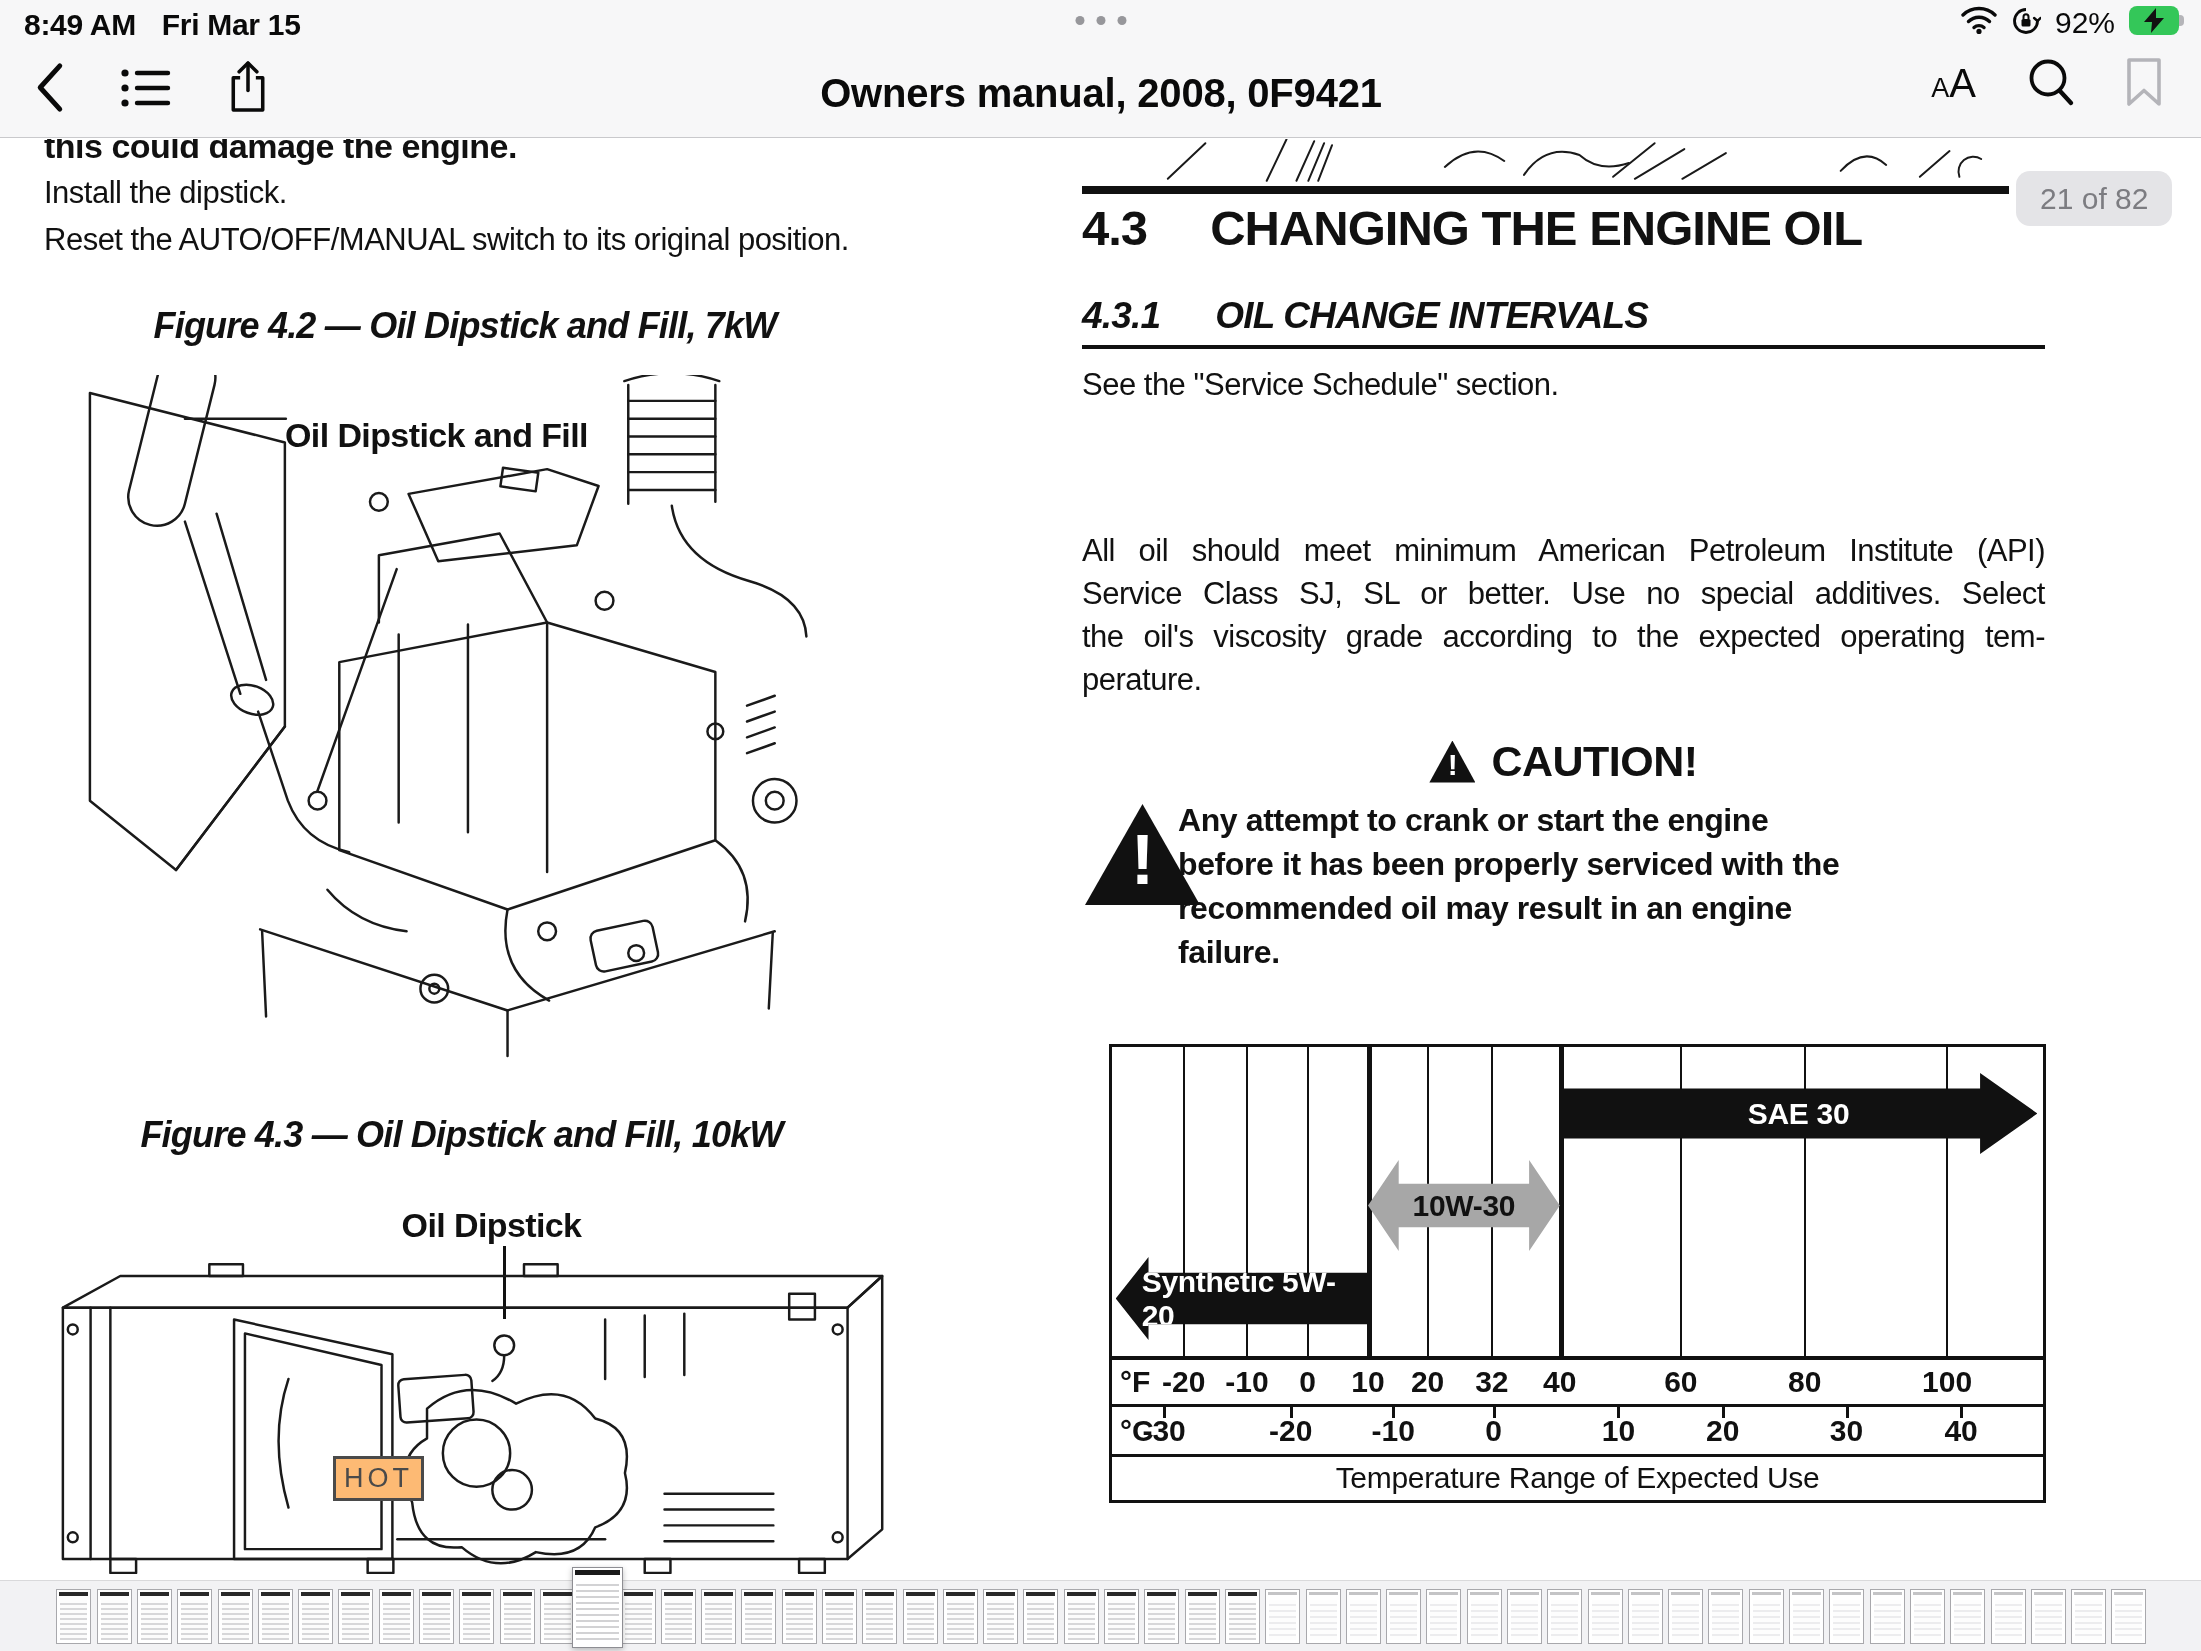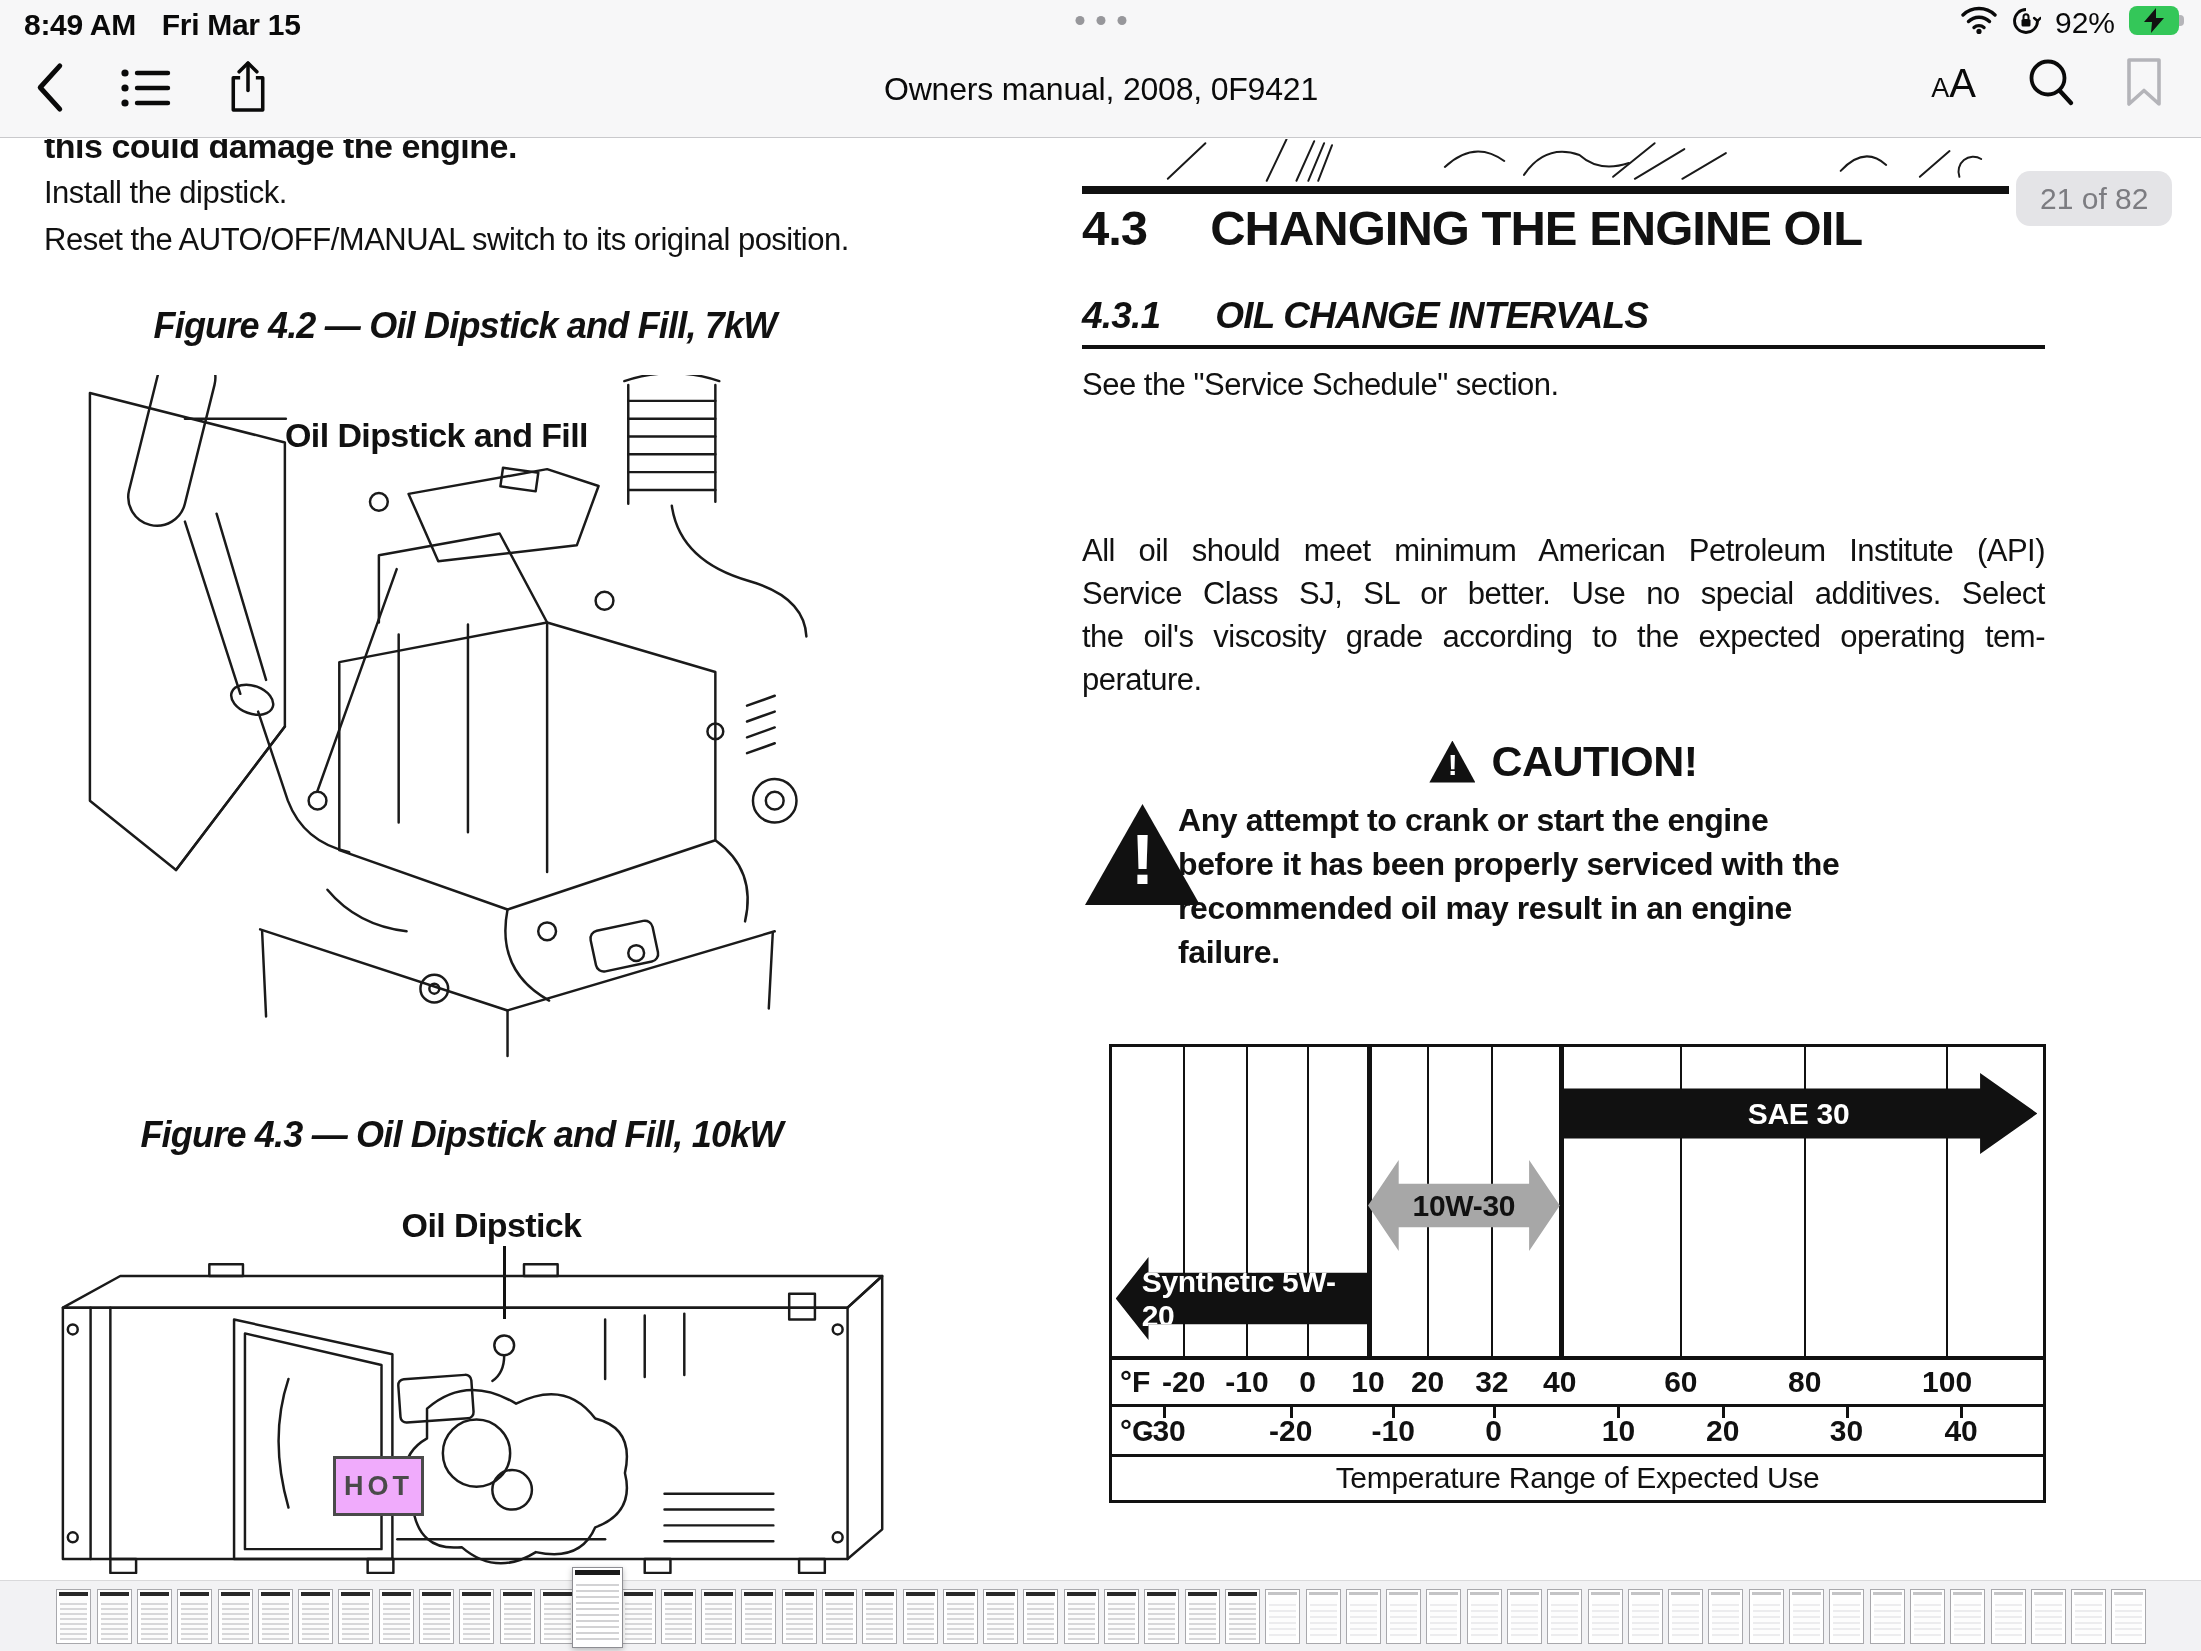--- a/index.html
+++ b/index.html
@@ -19,41 +19,41 @@
   .battpct{ font-size:30px; color:#0a0a0a; }
   .battery{ position:relative; width:57px; height:29px; }
   .battbody{ position:absolute; left:0; top:0; width:50px; height:29px; border-radius:8px;
     background:#34c759; }
   .battnub{ position:absolute; right:2px; top:9px; width:5px; height:11px; border-radius:0 4px 4px 0; background:#b5b5b9; }
 
   .toolbar-left{ position:absolute; left:34px; top:61px; display:flex; align-items:center; gap:57px; }
   .toolbar-right{ position:absolute; right:40px; top:57px; display:flex; align-items:center; gap:51px; }
   .tbtn{ background:none; border:none; cursor:pointer; display:flex; align-items:center; }
   .doctitle{ position:absolute; left:50%; top:71px; transform:translateX(-50%);
-    font-size:32px; font-weight:400; letter-spacing:-0.2px; color:#0a0a0a; white-space:nowrap; }
+    font-size:40px; font-weight:700; letter-spacing:-0.2px; color:#0a0a0a; white-space:nowrap; }
   .aa{ font-weight:500; color:#0a0a0a; display:flex; align-items:baseline; }
   .aa .s{ font-size:27px; } .aa .b{ font-size:40px; }
 
   
   .pdf{ position:absolute; left:0; top:139px; width:2202px; height:1441px; background:#fff; overflow:hidden; }
 
   .clipline{ position:absolute; left:44px; top:-12px; font-size:34px; font-weight:bold; letter-spacing:-0.5px; }
   .body1{ position:absolute; left:44px; top:36px;  font-size:31px; letter-spacing:-0.5px; }
   .body2{ position:absolute; left:44px; top:83px;  font-size:31px; letter-spacing:-0.5px; }
 
   .figcap{ position:absolute; font-size:36px; font-weight:bold; font-style:italic; letter-spacing:-0.8px; text-align:center; }
   .cap42{ left:69px; top:166px; width:792px; }
   .cap43{ left:36px; top:975px; width:851px; }
   .figlabel{ position:absolute; font-size:34px; font-weight:bold; letter-spacing:-0.6px; }
   .lab42{ left:285px; top:277px; }
   .lab43{ left:343px; top:1067px; width:297px; text-align:center; }
   .leader43{ position:absolute; left:503px; top:1107px; width:3px; height:73px; background:#111; }
-  .hotbox{ position:absolute; left:333px; top:1317px; width:91px; height:60px; border:3px solid #4a4a4a;
-    color:#4a4a4a; font-weight:bold; font-size:27px; letter-spacing:4px; display:flex; align-items:center;
-    justify-content:center; background:#f0abfc; }
+  .hotbox{ position:absolute; left:333px; top:1317px; width:91px; height:45px; border:3px solid #4a4a4a;
+    color:#4a4a4a; font-weight:normal; font-size:27px; letter-spacing:4px; display:flex; align-items:center;
+    justify-content:center; background:#fdba74; }
   .figart{ position:absolute; }
   .figart path, .figart line, .figart circle, .figart rect, .figart polyline, .figart ellipse
     { fill:none; stroke:#1a1a1a; stroke-width:2.5; stroke-linejoin:round; stroke-linecap:round; }
   .sliver{ position:absolute; left:1148px; top:-4px; }
   .rule{ position:absolute; left:1082px; top:47px; width:927px; height:8px; background:#111; }
   .pagebadge{ position:absolute; left:2016px; top:32px; height:55px; padding:0 24px; background:#e4e4e7;
     border-radius:14px; color:#7c7c81; font-size:30px; display:flex; align-items:center; z-index:5; }
   .h43{ position:absolute; left:1082px; top:61px; display:flex; gap:63px; font-size:49px; font-weight:bold; letter-spacing:-1px; }
   .subhead{ position:absolute; left:1082px; width:963px; display:flex; gap:55px; font-size:37px; font-weight:bold;
     font-style:italic; letter-spacing:-0.8px; border-bottom:4px solid #111; padding-bottom:8px; }

